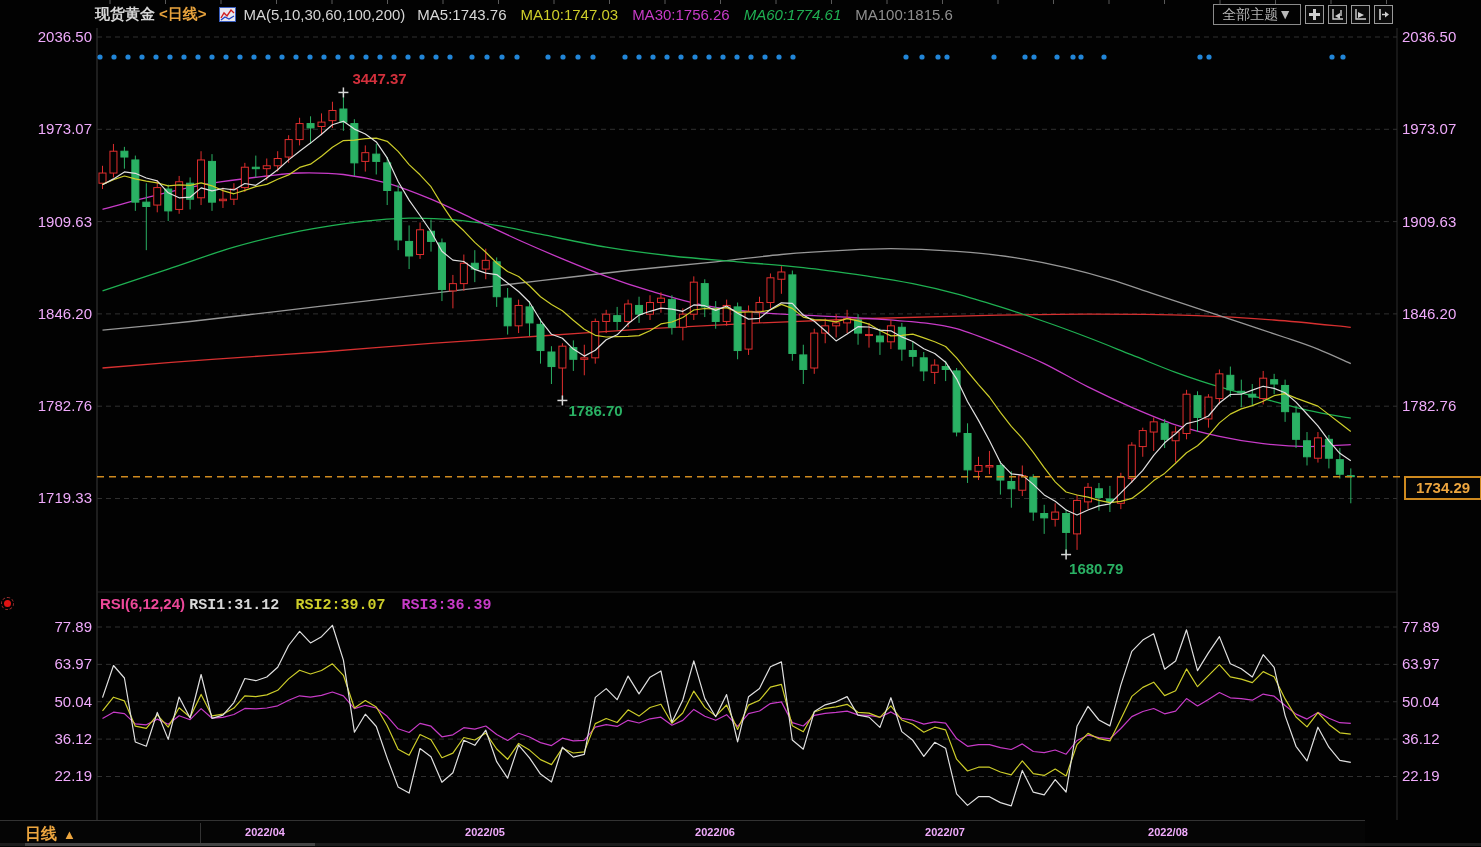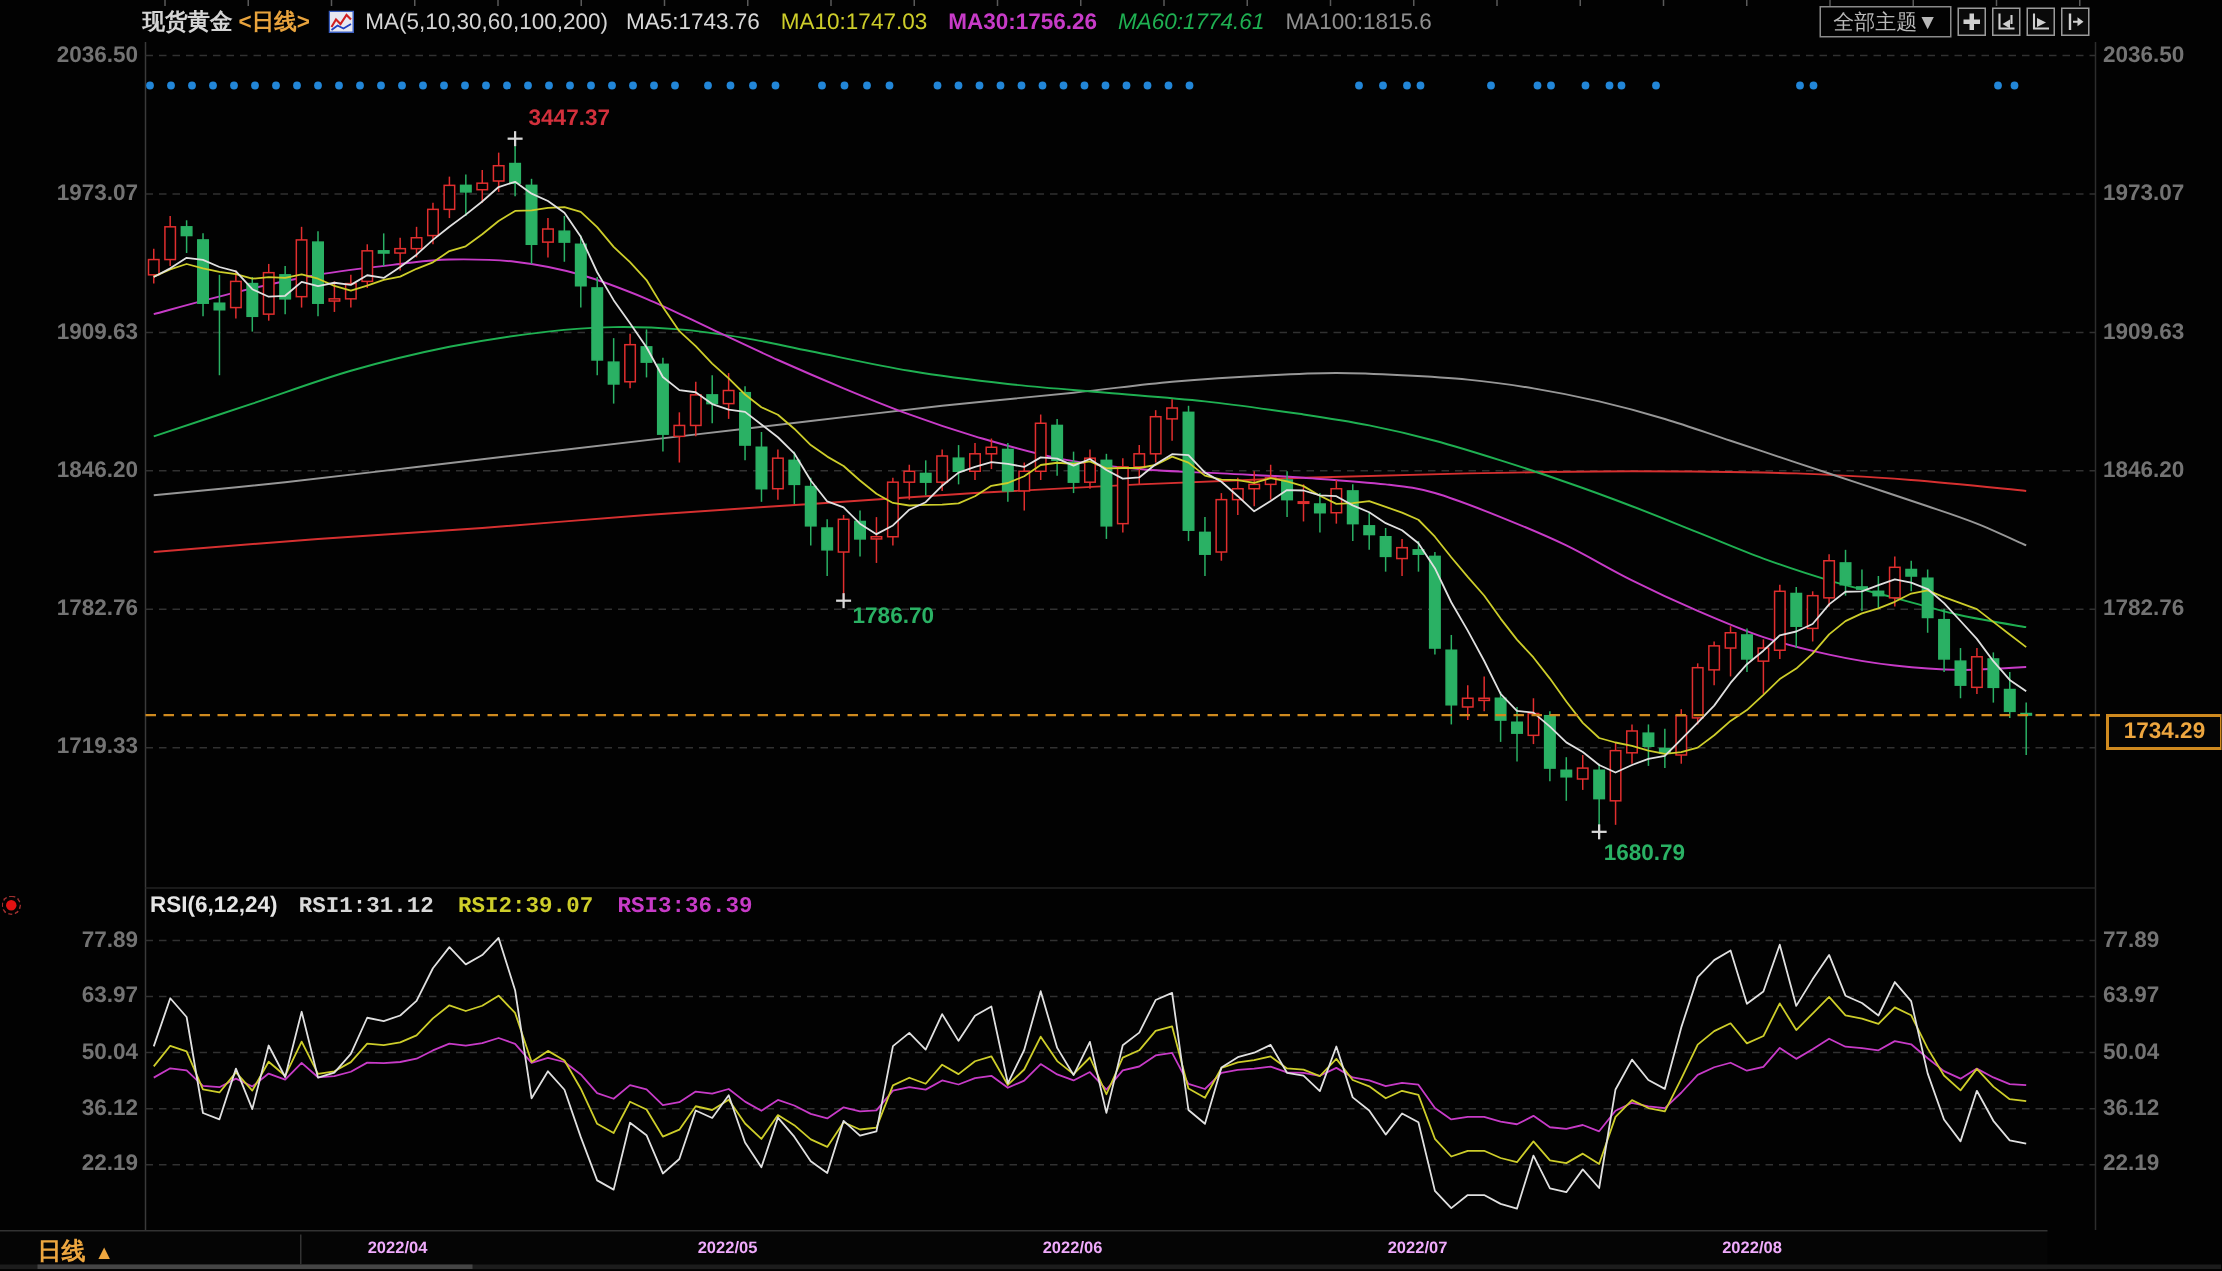--- a/index.html
+++ b/index.html
@@ -16,30 +16,30 @@
   .ma-val{margin-right:14px;}
   #theme-button{margin-left:auto;border:1px solid #8a8a8a;color:#b8b8b8;padding:1px 8px;height:17px;
     line-height:17px;font-size:14px;cursor:default;}
   .tool-btn{width:19px;height:19px;border:1px solid #9a9a9a;margin-left:4px;display:flex;
     align-items:center;justify-content:center;box-sizing:border-box;background:#0a0a0a;}
   .tool-btn:last-child{margin-right:88px;}
   .tool-btn svg{display:block;}
   
   #chart-svg{position:absolute;top:0;left:0;z-index:1;}
   #labels-layer{position:absolute;top:0;left:0;width:1481px;height:847px;z-index:2;pointer-events:none;}
-  .yl{position:absolute;font-size:15px;font-weight:bold;color:#737373;}
+  .yl{position:absolute;font-size:15px;font-weight:normal;color:#f0abfc;}
   .yl-left{left:0;width:92px;text-align:right;}
   .yl-right{left:1402px;}
   .ann{position:absolute;font-size:15px;font-weight:bold;z-index:3;}
   #price-tag{position:absolute;left:1404px;width:74px;height:20px;border:2px solid #cf8a1f;
     background:#050505;color:#eda63f;font-size:15px;font-weight:bold;text-align:center;
     line-height:20px;z-index:4;}
   
   #rsi-header{position:absolute;left:100px;top:595px;font-size:15px;font-weight:bold;z-index:3;white-space:nowrap;}
-  #rsi-title{color:#e5e5e5;margin-right:10px;}
+  #rsi-title{color:#ec4899;}
   .rsi-val{margin-right:12px;font-family:Liberation Mono, monospace;}
   #rec-dot{position:absolute;left:4px;top:600px;width:7px;height:7px;border-radius:50%;
     background:#e01212;outline:1px dashed #a03030;outline-offset:2px;z-index:3;}
   
   #bottom-bar{position:absolute;top:820px;left:0;width:1365px;height:27px;border-top:1px solid #333;
     background:#050505;box-sizing:border-box;z-index:3;}
   #period-button{position:absolute;left:25px;top:3px;color:#eda63f;font-size:16px;font-weight:bold;cursor:default;}
   #period-arrow{font-size:13px;margin-left:6px;}
   #bb-divider{position:absolute;left:200px;top:2px;width:1px;height:20px;background:#333;}
   .month-label{position:absolute;top:5px;transform:translateX(-50%);color:#f0abfc;
@@ -55,21 +55,21 @@
     <span id="symbol">现货黄金</span>
     <span id="period-tag" class="hd-item">&lt;日线&gt;</span>
     <span id="chart-icon"><svg width="17" height="15" viewBox="0 0 17 15">
           <rect x="0.5" y="0.5" width="16" height="14" fill="#e8e8f0" stroke="#3a5ec0"></rect>
           <polyline points="2,11 5,6 8,9 12,3 15,6" fill="none" stroke="#d02020" stroke-width="1.4"></polyline>
           <polyline points="2,13 6,10 10,12 15,9" fill="none" stroke="#2040c0" stroke-width="1.2"></polyline>
         </svg></span>
     <span id="ma-title" class="hd-item">MA(5,10,30,60,100,200)</span>
     <span class="ma-val" style="color: rgb(216, 216, 216);">MA5:1743.76</span>
     <span class="ma-val" style="color: rgb(205, 205, 42);">MA10:1747.03</span>
-    <span class="ma-val" style="color: rgb(199, 59, 199); font-weight: bold;">MA30:1756.26</span>
+    <span class="ma-val" style="color: rgb(199, 59, 199);">MA30:1756.26</span>
     <span class="ma-val" style="color: rgb(31, 176, 82); font-style: italic;">MA60:1774.61</span>
     <span class="ma-val" style="color: rgb(143, 143, 143);">MA100:1815.6</span>
     <span id="theme-button">全部主题▼</span>
     <span class="tool-btn">
         <svg width="13" height="13" viewBox="0 0 13 13">
           <rect x="5" y="1" width="3" height="11" fill="#cfcfcf"></rect>
           <rect x="1" y="5" width="11" height="3" fill="#cfcfcf"></rect>
         </svg>
       </span>
     <span class="tool-btn">

